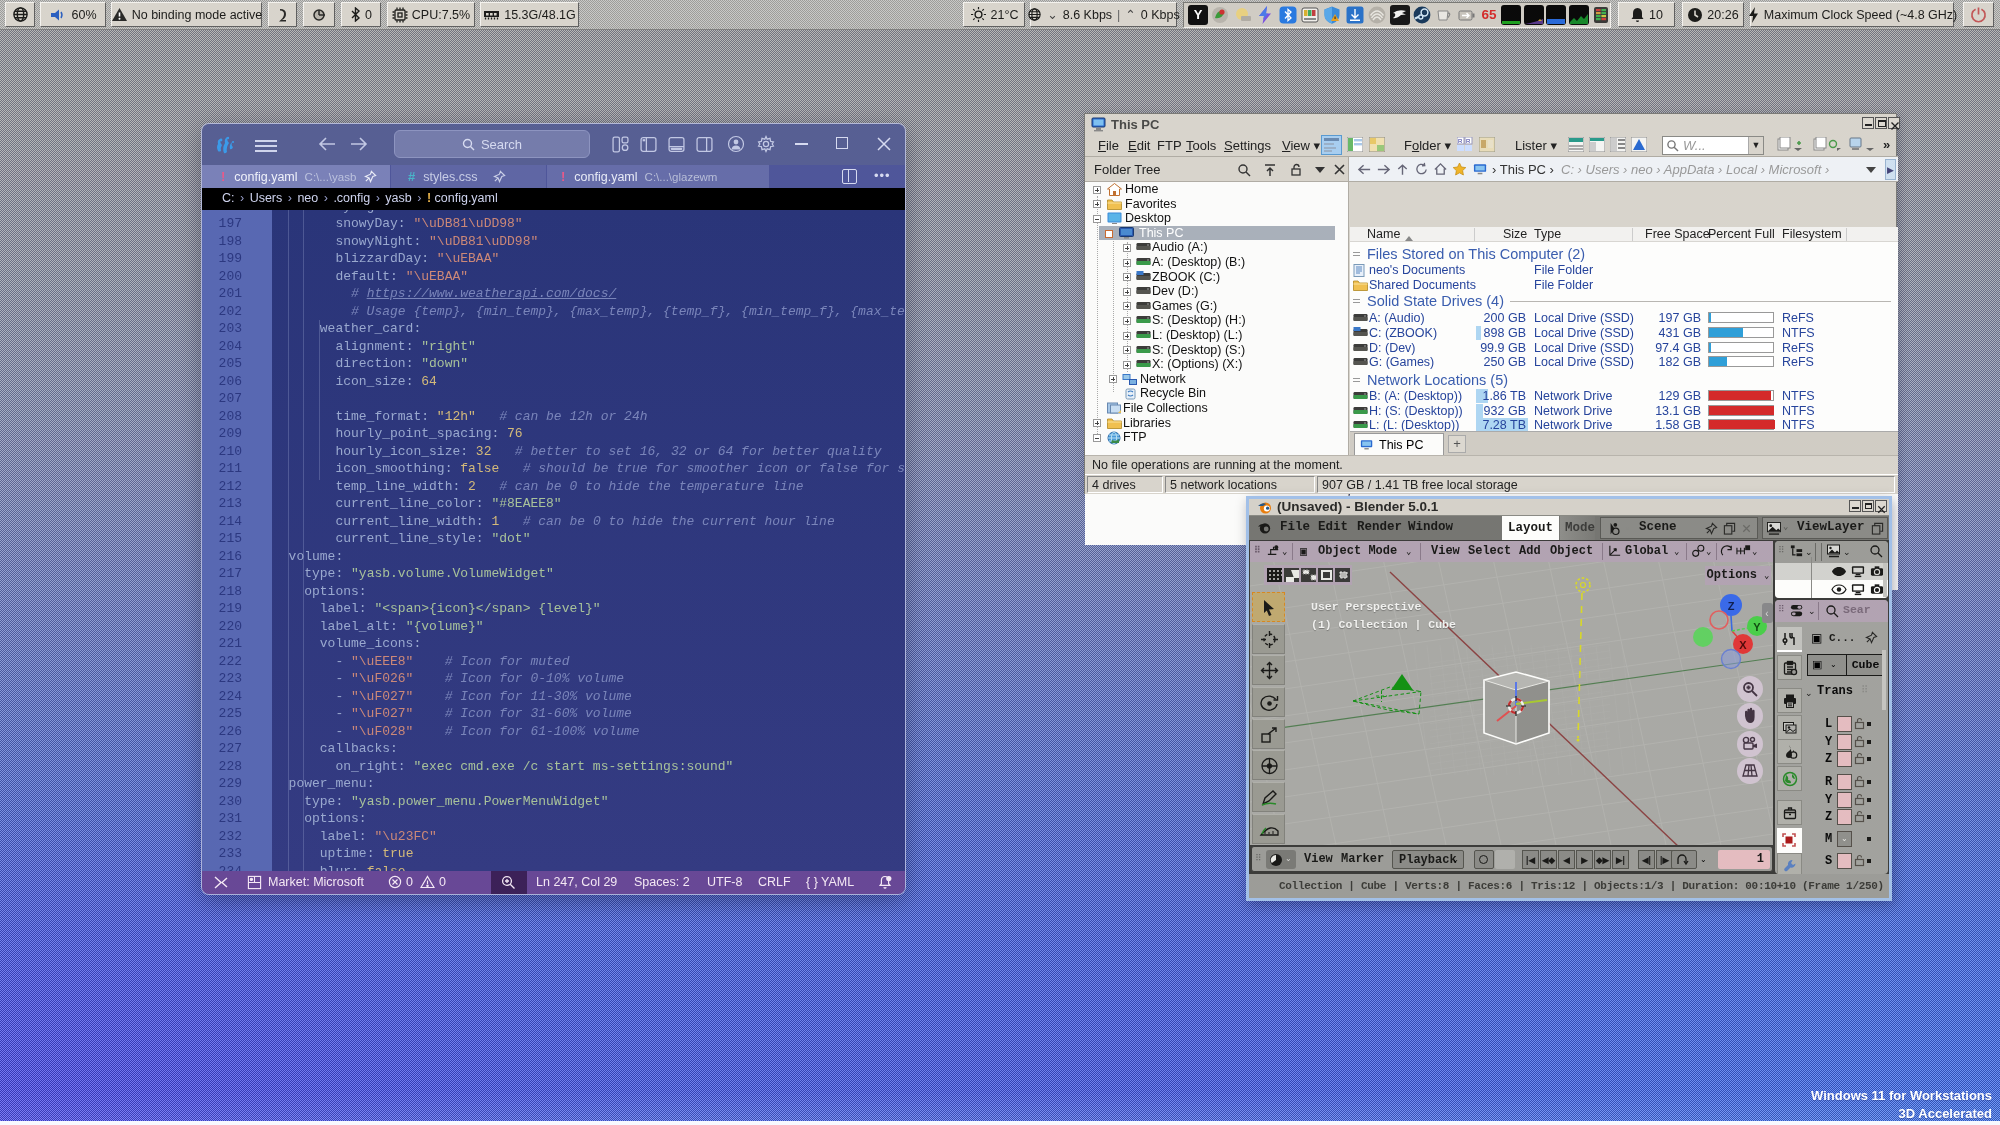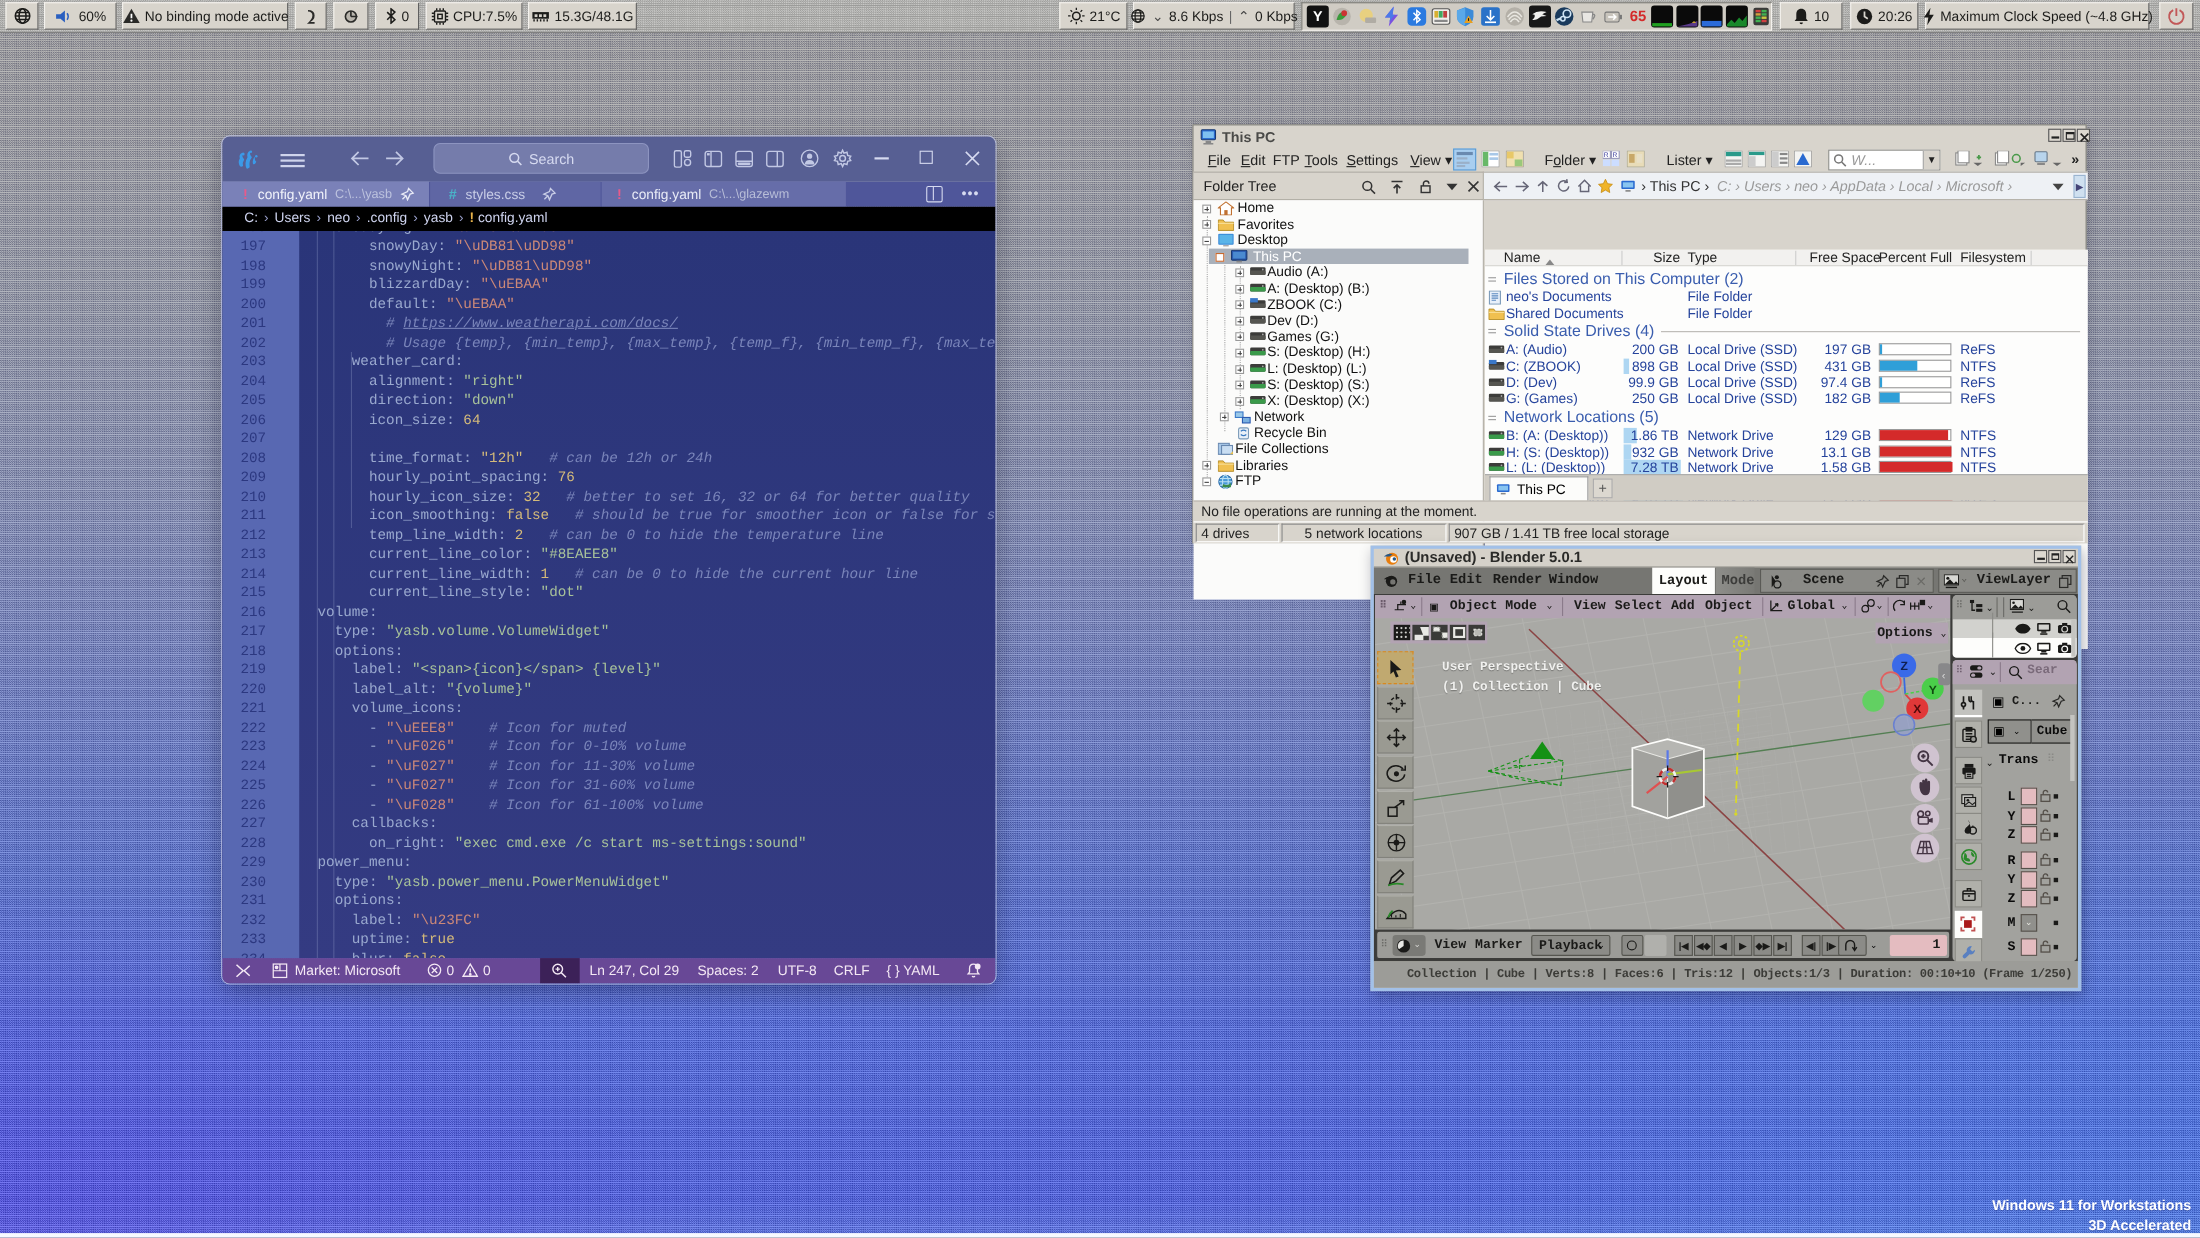--- a/index.html
+++ b/index.html
@@ -792,21 +792,21 @@
 <div class="trow" style="top:175.2px">
           <div style="position:absolute; left:38px; top:3.5px; width:8px; height:8px; background:#fff; border:1px solid #999;">
             <div style="position:absolute;left:1px;top:3px;width:4px;height:1px;background:#444;"></div>
             <div style="position:absolute;left:3px;top:1px;width:1px;height:4px;background:#444;"></div>
           </div>
           <div style="position:absolute; left:51px; top:1px;"><svg width="15" height="11" viewBox="0 0 15 11">
               <rect x="0.5" y="2" width="14" height="7" rx="1.2" fill="#3c3c3a"></rect>
               <rect x="0.5" y="5" width="14" height="4" rx="1" fill="#3a9a4a"></rect>
               <circle cx="12" cy="4" r="0.8" fill="#aaa"></circle>
             </svg></div>
-          <span style="position:absolute; left:67px; top:0;">X: (Desktop) (X:)</span>
+          <span style="position:absolute; left:67px; top:0;">X: (Options) (X:)</span>
         </div>
 <div class="trow" style="top:189.8px">
           <div style="position:absolute; left:24px; top:3.5px; width:8px; height:8px; background:#fff; border:1px solid #999;">
             <div style="position:absolute;left:1px;top:3px;width:4px;height:1px;background:#444;"></div>
             <div style="position:absolute;left:3px;top:1px;width:1px;height:4px;background:#444;"></div>
           </div>
           <div style="position:absolute; left:37px; top:1px;"><svg width="16" height="13" viewBox="0 0 16 13">
               <rect x="0.5" y="1" width="8" height="6" fill="#3a78c8"></rect>
               <rect x="1.5" y="2" width="6" height="4" fill="#9ac8e8"></rect>
               <rect x="7" y="6" width="8" height="6" fill="#2a5ab0"></rect>
@@ -1043,21 +1043,21 @@
           <span style="font-size:12.5px; margin-left:5px;">This PC</span>
         </div>
       <div class="abs" style="left:98px; top:3px; width:18px; height:18px; background:#dcd8d0; border:1px solid #aaa; text-align:center; line-height:16px; color:#555; font-size:13px;">+</div>
     </div>
 
     <div class="abs" style="left:0; top:341px; width:813px; height:19px; background:#d8d4cc; border-top:1px solid #b8b4ac; font-size:12.5px; color:#222;">
         <span class="abs" style="left:7px; top:2px;">No file operations are running at the moment.</span>
       </div>
     <div class="abs" style="left:0; top:360px; width:813px; height:20px; background:#d8d4cc; border-top:1px solid #fff; font-size:12.5px; color:#222;">
       <div class="abs" style="left:2px; top:1px; width:76px; height:17px; border:1px solid #aaa; border-color:#888 #fff #fff #888; padding:1px 4px;">4 drives</div>
-      <div class="abs" style="left:80px; top:1px; width:150px; height:17px; border:1px solid #aaa; border-color:#888 #fff #fff #888; padding:1px 20px;">5 network locations</div>
+      <div class="abs" style="left:80px; top:1px; width:150px; height:17px; border:1px solid #aaa; border-color:#888 #fff #fff #888; padding:1px 4px;">5 network locations</div>
       <div class="abs" style="left:232px; top:1px; width:578px; height:17px; border:1px solid #aaa; border-color:#888 #fff #fff #888; padding:1px 4px;">907 GB / 1.41 TB free local storage</div>
     </div>
   </div>
 
   <div class="win" id="bl">
 
     <div class="abs" style="left:0; top:0; width:640px; height:17px; background:#d5d1c9; border-bottom:1px solid #8a8a84;">
       <svg class="abs" style="left:8px; top:1px;" width="17" height="15" viewBox="0 0 17 15">
           <circle cx="8.5" cy="8" r="5.5" fill="#e87d0d"></circle>
           <circle cx="9.8" cy="8.6" r="3" fill="#fff"></circle>

